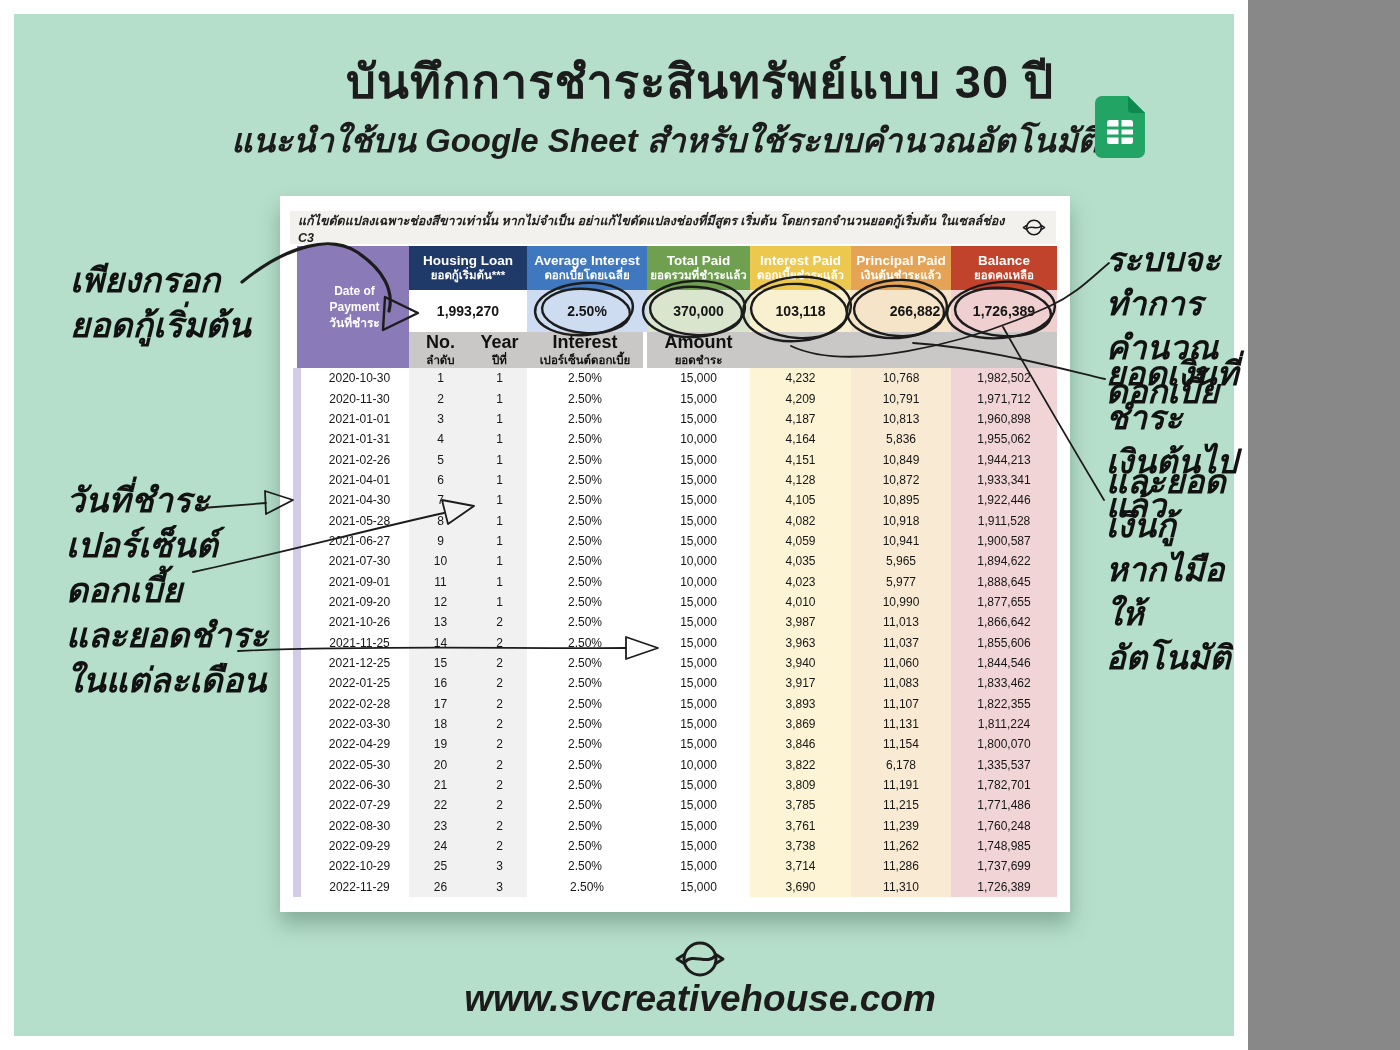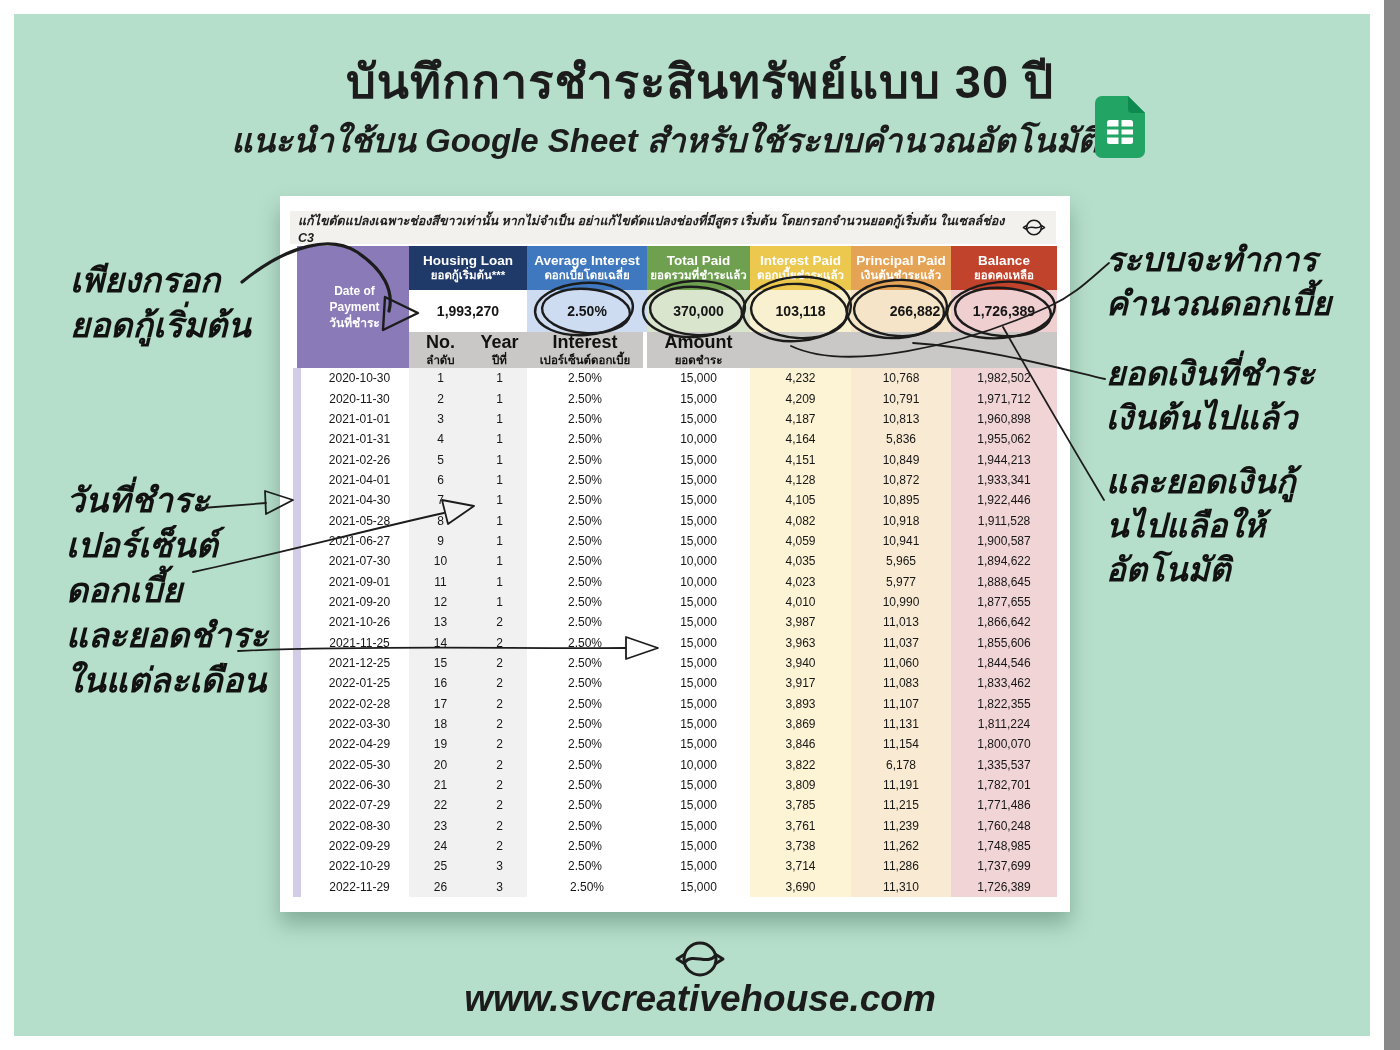--- a/index.html
+++ b/index.html
@@ -1,17 +1,17 @@
 <!DOCTYPE html>
 <html lang="th" style="--mint: #b6dfcb; --ink: #1c1c1c; --purple: #8a7ab7; --lavender: #d3cce6; --navy: #1f3a69; --blue: #3f78be; --blueLight: #cddcf1; --green: #6fa050; --greenLight: #d9e5cd; --yellow: #ecc84e; --yellowLight: #f8f0cf; --yellowCol: #fdf4d5; --yellowBand: #e8c95e; --orange: #e5a356; --orangeLight: #f6e4c8; --orangeCol: #f9ead3; --orangeBand: #de9e52; --red: #c2432c; --pinkLight: #efcfd0; --pinkCol: #f0d4d6; --grayHead: #c9c8c6; --grayCol: #f1f1f1; --noteBg: #f2f1ee; --sheetsGreen: #21a464; --sheetsFold: #0e8a50;"><head>
 <meta charset="utf-8">
 <style>
   * { margin:0; padding:0; box-sizing:border-box; }
   body { font-family:"Liberation Sans", sans-serif; background:#888; }
-  .page { position:relative; width:1384px; height:1050px; background:#ffffff; overflow:hidden; }
+  .page { position:relative; width:1248px; height:1050px; background:#ffffff; overflow:hidden; }
   .poster { position:absolute; inset:14px; background:var(--mint); }
 
   
   .title { position:absolute; left:0; top:44px; width:1400px; text-align:center;
            font-size:47px; font-weight:700; color:var(--ink); letter-spacing:1px; }
   .subtitle { position:absolute; left:0; top:114px; width:1330px; text-align:center;
               font-size:33px; font-weight:600; font-style:italic; color:var(--ink); }
   .sheets-icon { position:absolute; left:1095px; top:96px; width:50px; height:62px; }
 
   
@@ -454,21 +454,21 @@
   <div class="note-block an-right1">
     <span class="ln">ระบบจะทำการ</span>
     <span class="ln">คำนวณดอกเบี้ย</span>
   </div>
   <div class="note-block an-right2">
     <span class="ln">ยอดเงินที่ชำระ</span>
     <span class="ln">เงินต้นไปแล้ว</span>
   </div>
   <div class="note-block an-right3">
     <span class="ln">และยอดเงินกู้</span>
-    <span class="ln">นไปแลือให้</span>
+    <span class="ln">หากไมือให้</span>
     <span class="ln">อัตโนมัติ</span>
   </div>
 
   <svg class="footer-logo" viewBox="0 0 52 46">
     <g fill="none" stroke="#1c1c1c" stroke-width="3" stroke-linejoin="round">
       <circle cx="26" cy="23" r="16"></circle>
       <path d="M11 18 L3 23 L11 28 M41 18 L49 23 L41 28"></path>
       <path d="M11 26 C18 17 34 29 41 20"></path>
     </g>
   </svg>

